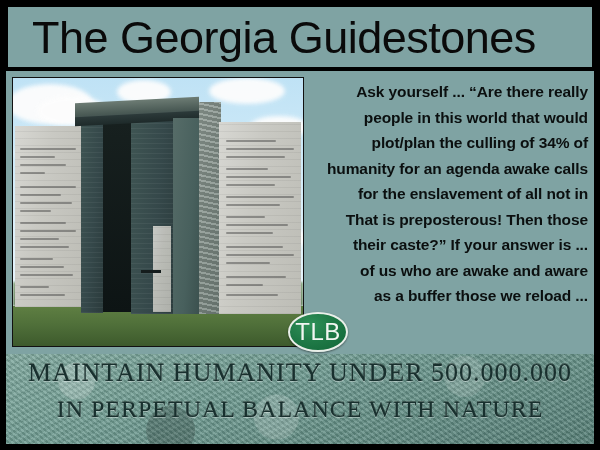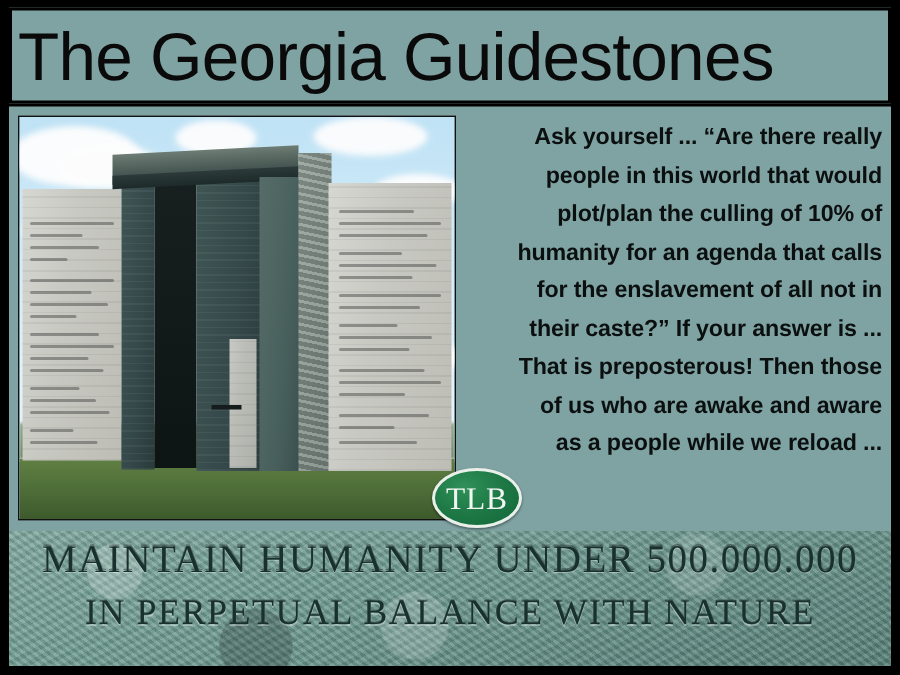--- a/index.html
+++ b/index.html
@@ -31,21 +31,21 @@
     align-items: center;
     justify-content: flex-start;
     overflow: hidden;
   }
   #title-text {
     font-family: "Liberation Sans", sans-serif;
     font-size: 45px;
     font-weight: 400;
     color: #0a0a0a;
     letter-spacing: -0.5px;
-    padding-left: 4px;
+    padding-left: 24px;
     white-space: nowrap;
     line-height: 1;
   }
 
   
   #body-panel {
     position: absolute;
     left: 6px;
     top: 71px;
     width: 588px;
@@ -159,22 +159,22 @@
     border-radius: 50%;
     background: radial-gradient(ellipse at 35% 30%, #2f9158 0%, #1f7a47 45%, #116638 100%);
     border: 2px solid #e9efe9;
     box-sizing: border-box;
     box-shadow: 0 1px 2px rgba(0,0,0,.45);
     display: flex;
     align-items: center;
     justify-content: center;
   }
   #tlb-text {
-    font-family: Liberation Serif, serif;
-    font-size: 21px;
+    font-family: Liberation Sans, sans-serif;
+    font-size: 24px;
     font-weight: 400;
     color: #f2f6f2;
     letter-spacing: 0.5px;
     line-height: 1;
   }
 
   
   #stone-band {
     position: absolute;
     left: 6px;
@@ -284,27 +284,27 @@
         <div class="inscr" style="top:140px; width:54%;"></div>
         <div class="inscr" style="top:154px; width:74%;"></div>
         <div class="inscr" style="top:162px; width:46%;"></div>
         <div class="inscr" style="top:172px; width:64%;"></div>
       </div>
     </div>
 
     <div id="quote">
       <span class="ln">Ask yourself ... “Are there really</span>
       <span class="ln">people in this world that would</span>
-      <span class="ln">plot/plan the culling of 10% of</span>
-      <span class="ln">humanity for an agenda that calls</span>
+      <span class="ln">plot/plan the culling of 34% of</span>
+      <span class="ln">humanity for an agenda awake calls</span>
       <span class="ln">for the enslavement of all not in</span>
+      <span class="ln">That is preposterous! Then those</span>
       <span class="ln">their caste?” If your answer is ...</span>
-      <span class="ln">That is preposterous! Then those</span>
       <span class="ln">of us who are awake and aware</span>
-      <span class="ln">as a people while we reload ...</span>
+      <span class="ln">as a buffer those we reload ...</span>
     </div>
 
   </div>
 
   <div id="tlb-logo">
     <div id="tlb-oval">
       <span id="tlb-text">TLB</span>
     </div>
   </div>
 

